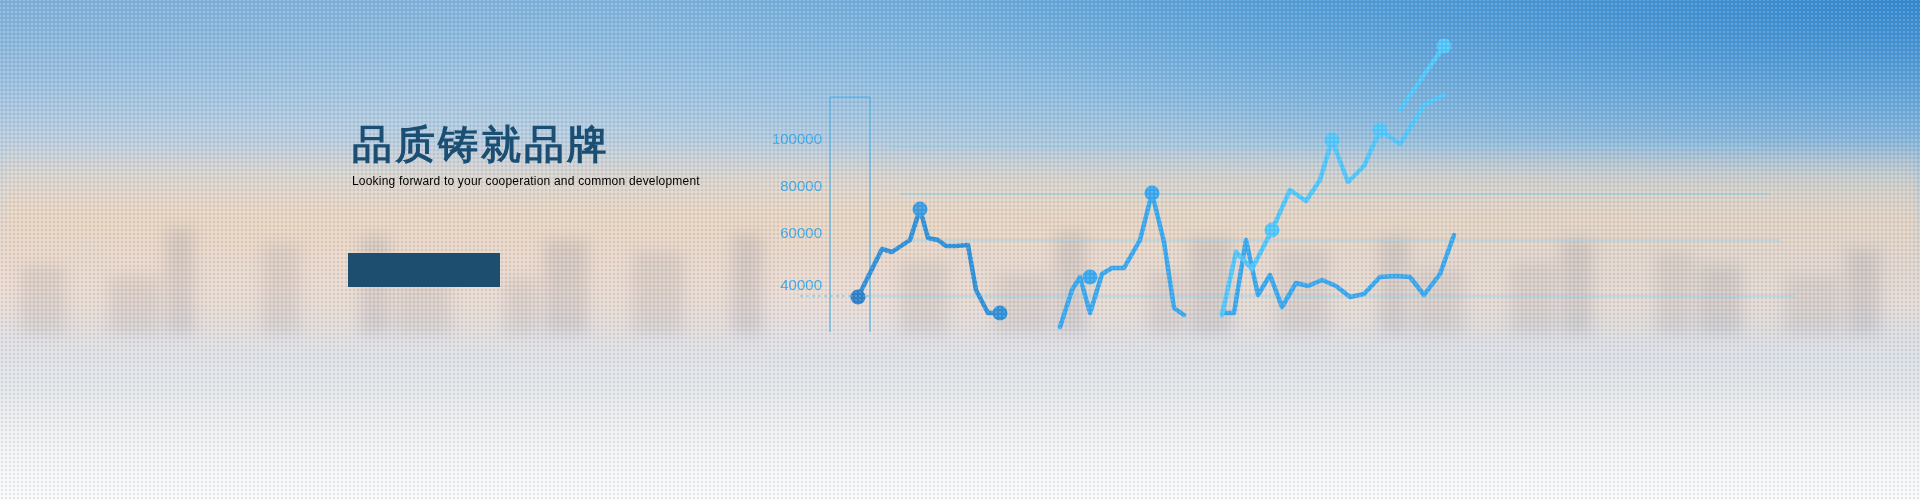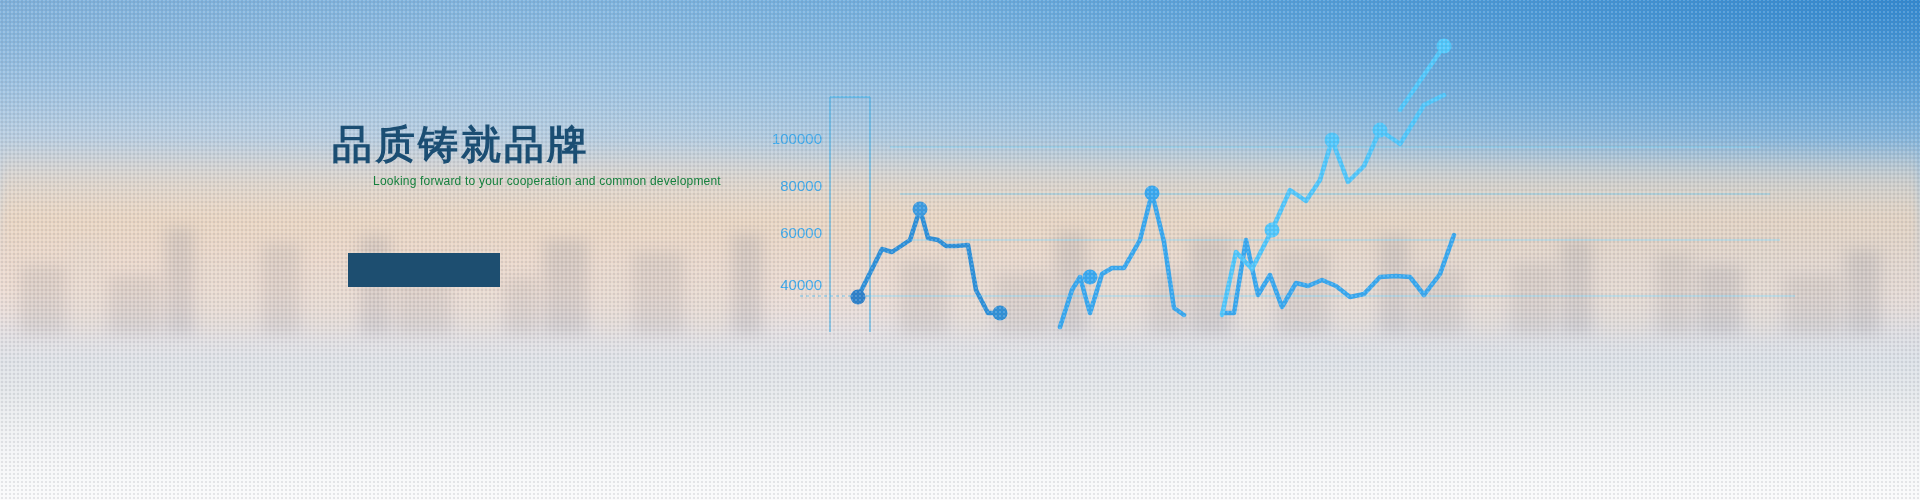--- a/index.html
+++ b/index.html
@@ -79,33 +79,33 @@
     background-position:0 0;
   }
   .bg-dots2{
     position:absolute;inset:0;
     background-image:
       radial-gradient(rgba(255,255,255,0.18) 0.8px, rgba(0,0,0,0) 0.9px);
     background-size:4px 4px;
     background-position:2px 2px;
   }
   
-  .copy{position:absolute;left:332px;top:122px;width:430px;}
+  .copy{position:absolute;left:352px;top:122px;width:430px;}
   .headline{
     font-size:40px;line-height:1.1;letter-spacing:3px;
     color:#1b4e73;font-weight:700;margin:0;
     white-space:nowrap;
   }
   .subhead{
     margin:22px 0 0 0;font-size:25px;line-height:1.15;letter-spacing:2px;
     color:#5c6b78;font-weight:400;white-space:nowrap;
   }
   .subhead-en{
     margin:8px 0 0 0;font-size:12px;line-height:1.2;letter-spacing:0.2px;
-    color:#15803d;font-weight:400;white-space:nowrap;text-align:center;
+    color:#000000;font-weight:400;white-space:nowrap;
   }
   .cta{
     position:absolute;left:348px;top:253px;width:152px;height:34px;
     background:#1d4e70;border:0;cursor:pointer;padding:0;
     color:#ffffff;font-size:13px;letter-spacing:1px;
     font-family:"Liberation Sans","DejaVu Sans",sans-serif;
   }
   
   .chart{position:absolute;left:760px;top:0;width:1160px;height:500px;}
   .chart svg{display:block;width:1160px;height:500px;}

